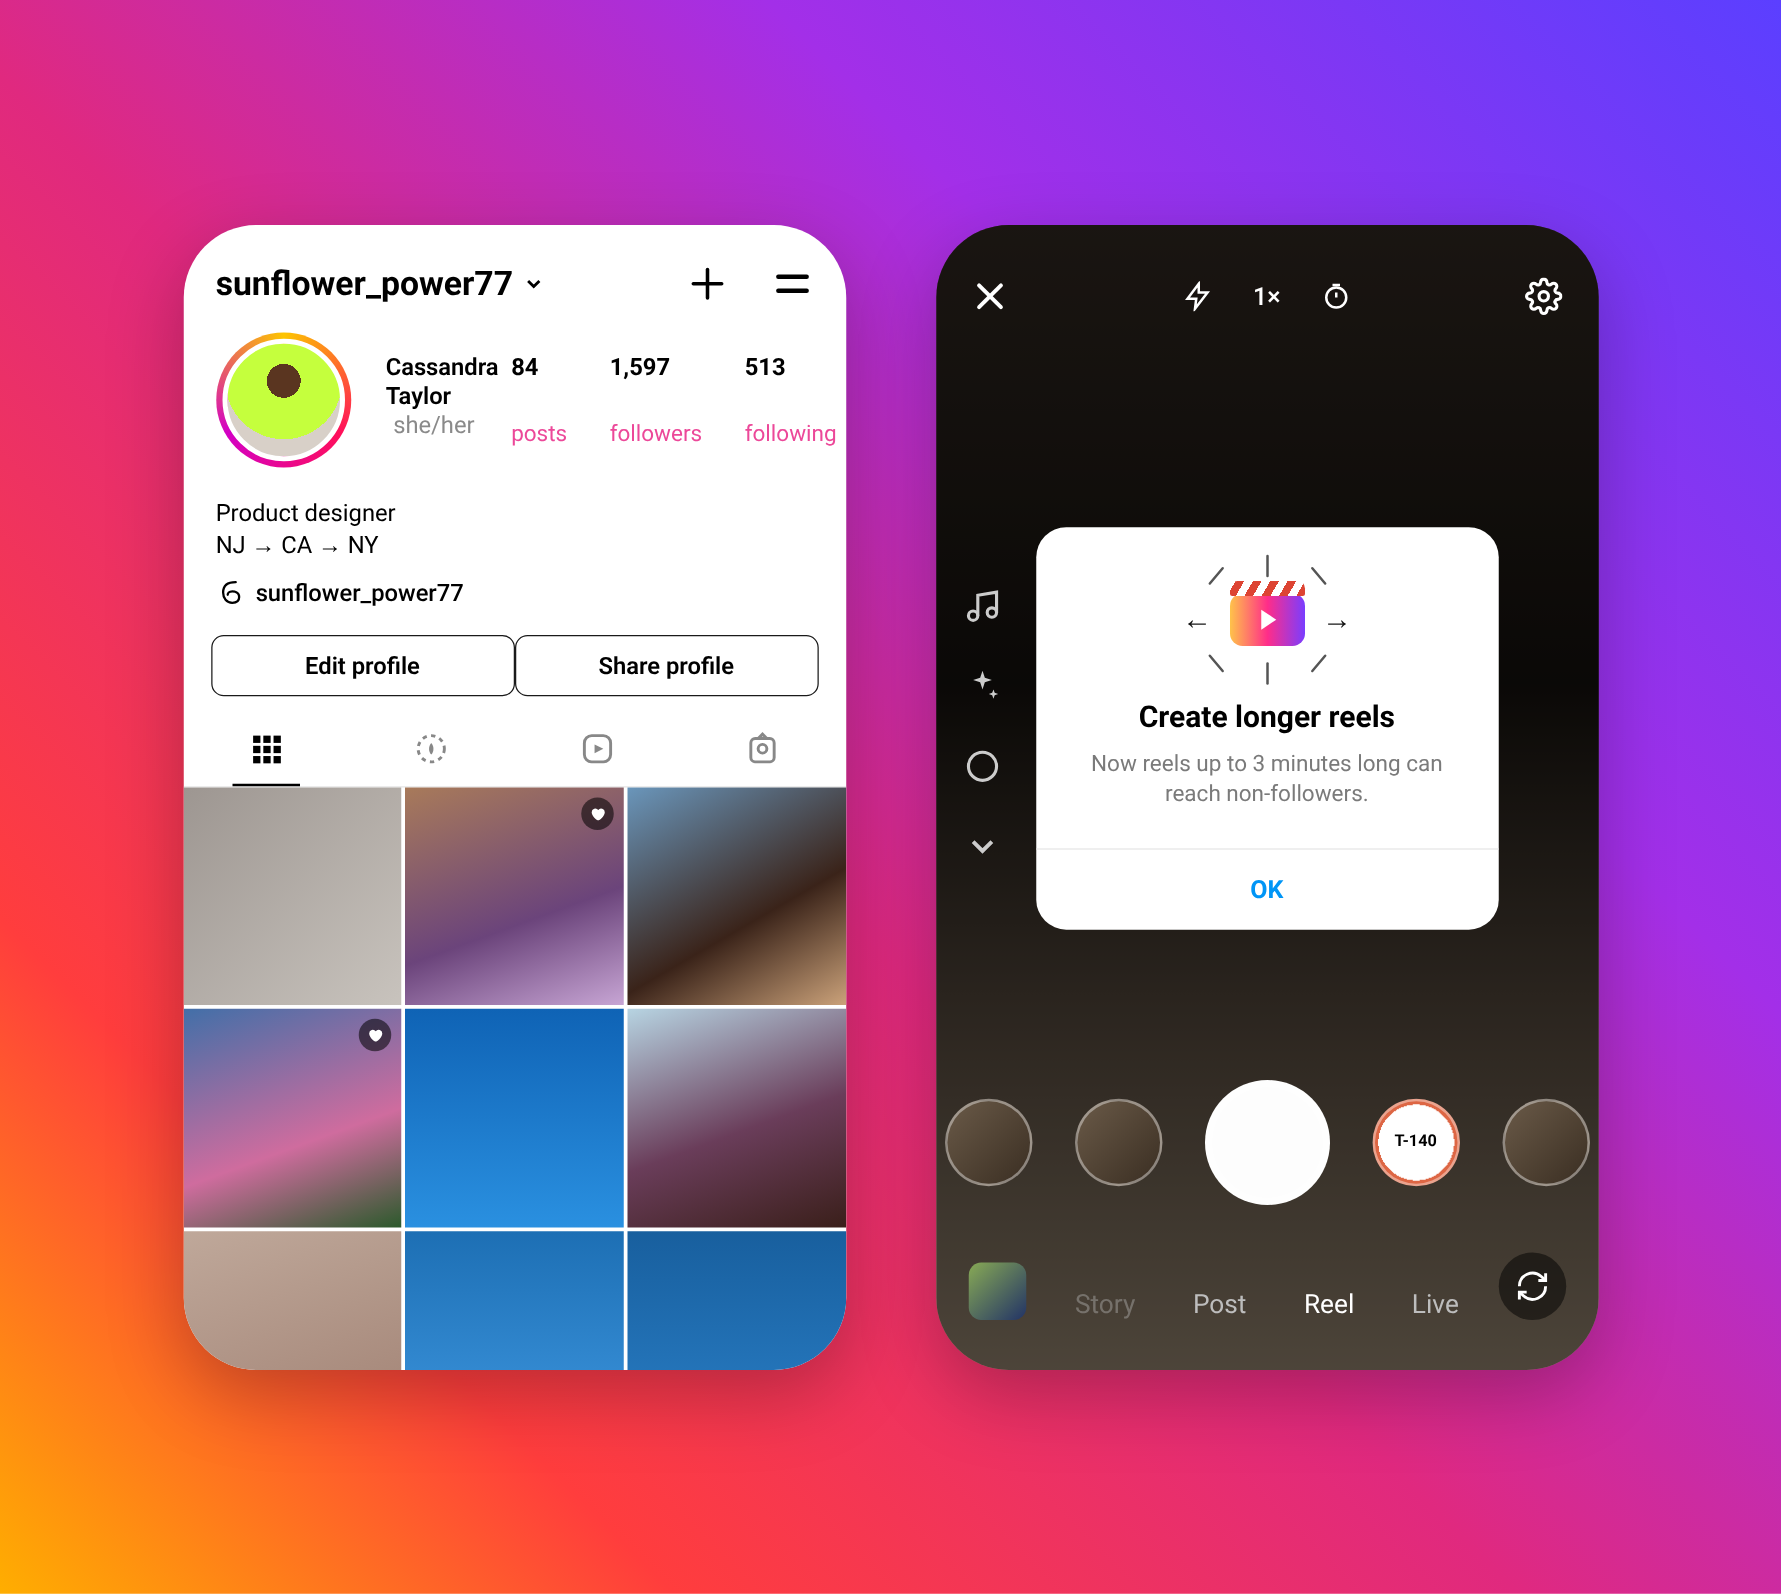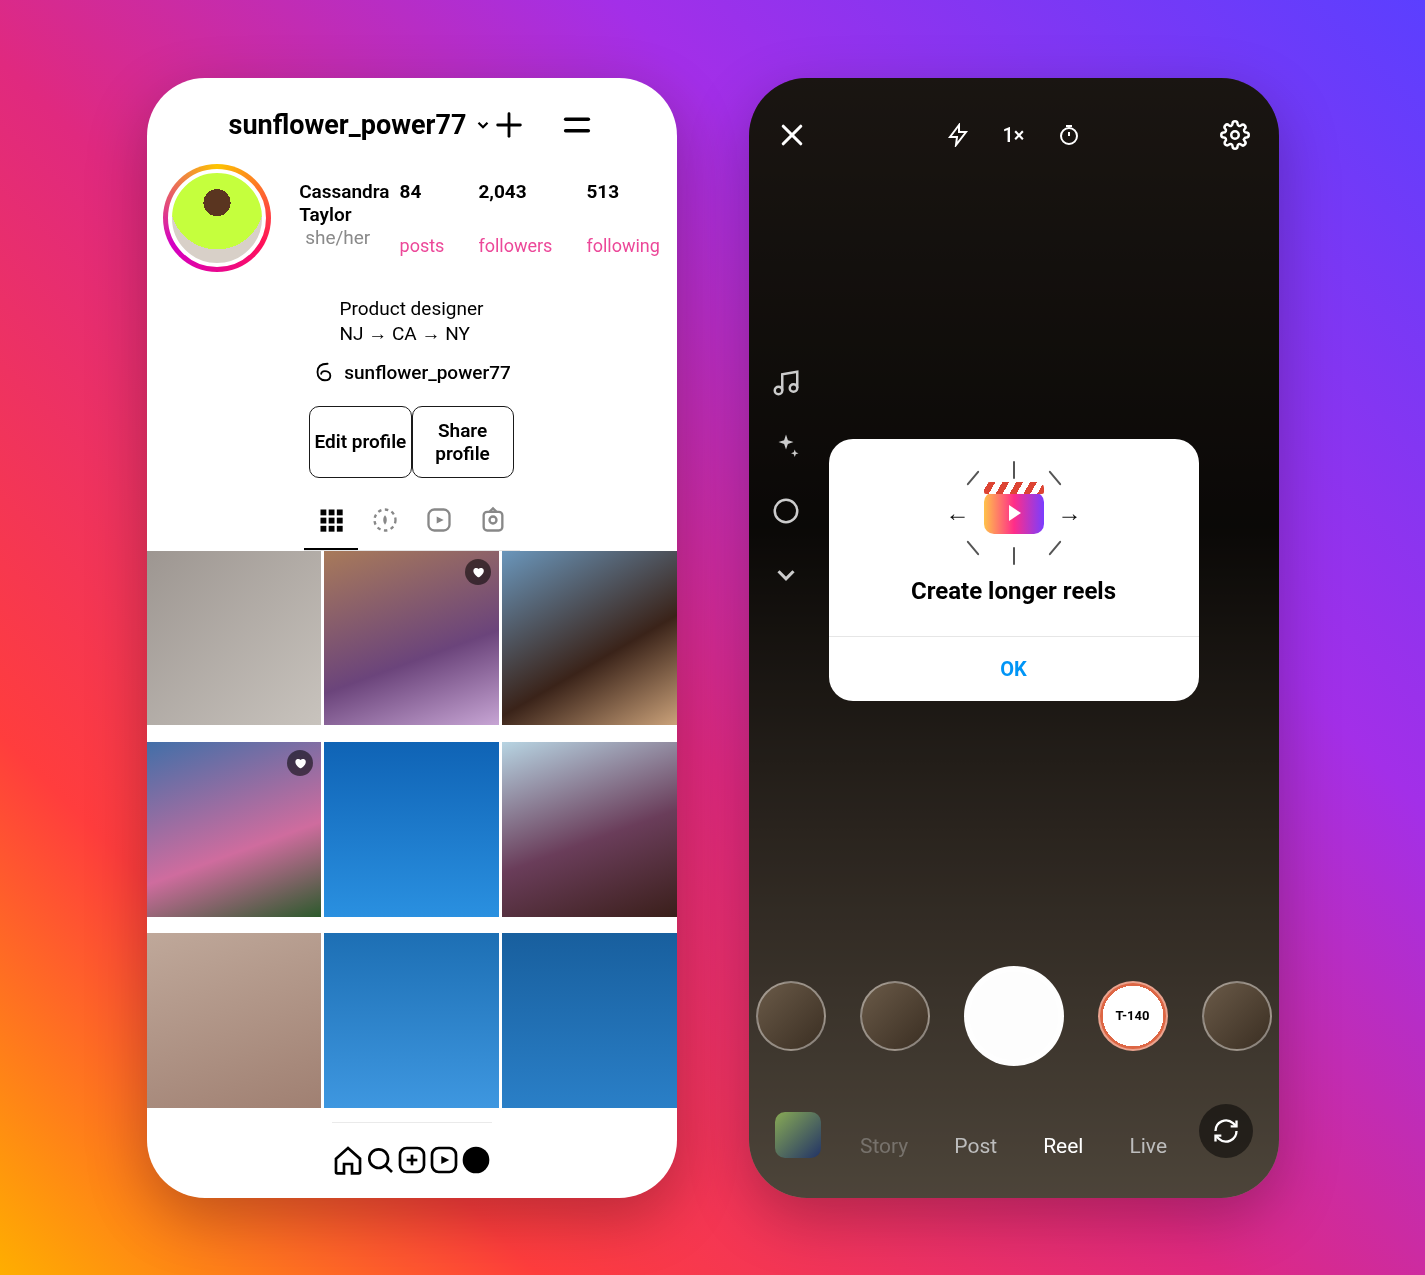--- a/index.html
+++ b/index.html
@@ -8,27 +8,26 @@
     height: 1275px;
     background: linear-gradient(45deg, #ffae00 0%, #ff3d3d 20%, #e0297f 45%, #a32fe8 70%, #5b3fff 100%);
     display: flex;
     justify-content: center;
     align-items: center;
     gap: 72px;
     padding: 70px 120px;
   }
   .phone {
     width: 530px;
-    height: 1120px;
+    height: 916px;
     border-radius: 58px;
     overflow: hidden;
     position: relative;
     box-shadow: 0 20px 60px rgba(0,0,0,0.25);
     flex-shrink: 0;
-    align-items: center;
   }
   
   .left { background: #fff; display: flex; flex-direction: column; }
   .topbar {
     padding: 30px 26px 10px 26px;
     display: flex;
     align-items: center;
     justify-content: space-between;
   }
   .username-row {
@@ -270,21 +269,21 @@
       <div class="name-line">
         <span class="name">Cassandra Taylor</span>
         <span class="pron">she/her</span>
       </div>
       <div class="stats">
         <div class="stat">
           <div class="num">84</div>
           <div class="lbl">posts</div>
         </div>
         <div class="stat">
-          <div class="num">2,043</div>
+          <div class="num">1,597</div>
           <div class="lbl">followers</div>
         </div>
         <div class="stat">
           <div class="num">513</div>
           <div class="lbl">following</div>
         </div>
       </div>
     </div>
   </div>
 
@@ -467,15 +466,16 @@
           <span class="b5"></span>
           <span class="b6"></span>
         </div>
       <span class="arrow l">←</span>
       <div class="clap">
           <div class="clap-play"></div>
         </div>
       <span class="arrow r">→</span>
     </div>
     <div class="dialog-title">Create longer reels</div>
+    <div class="dialog-body">Now reels up to 3 minutes long can reach non-followers.</div>
     <div class="dialog-ok">OK</div>
   </div>
 </div>
 
 </body></html>

